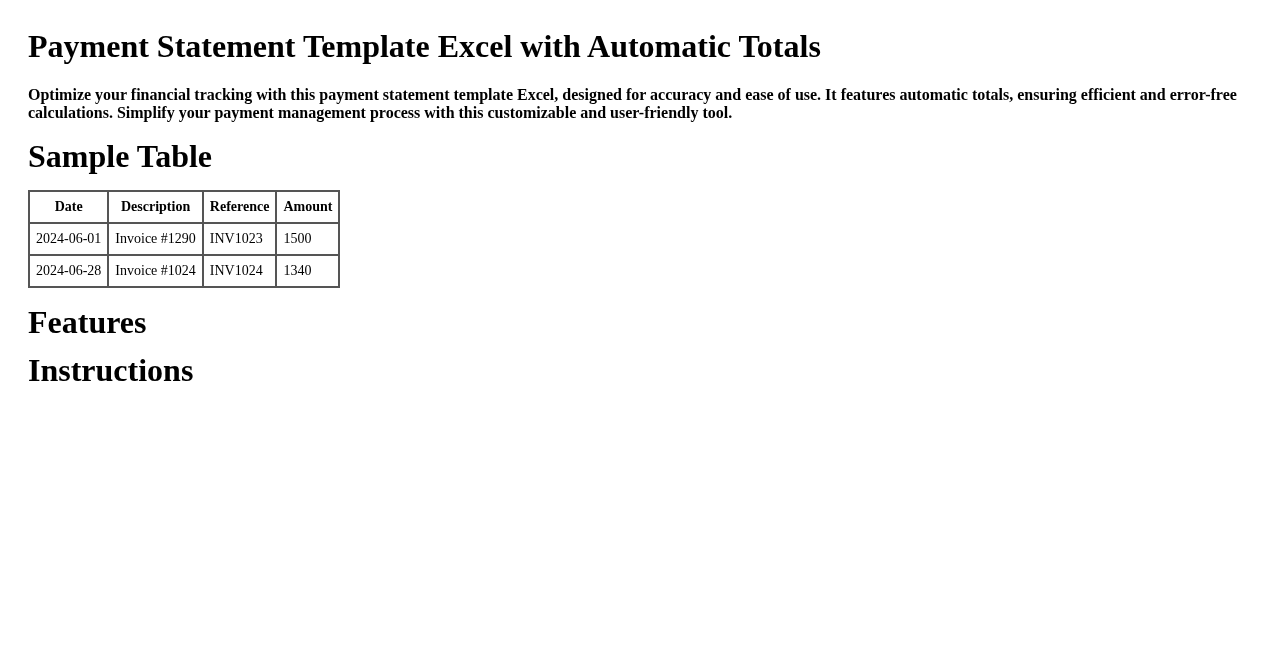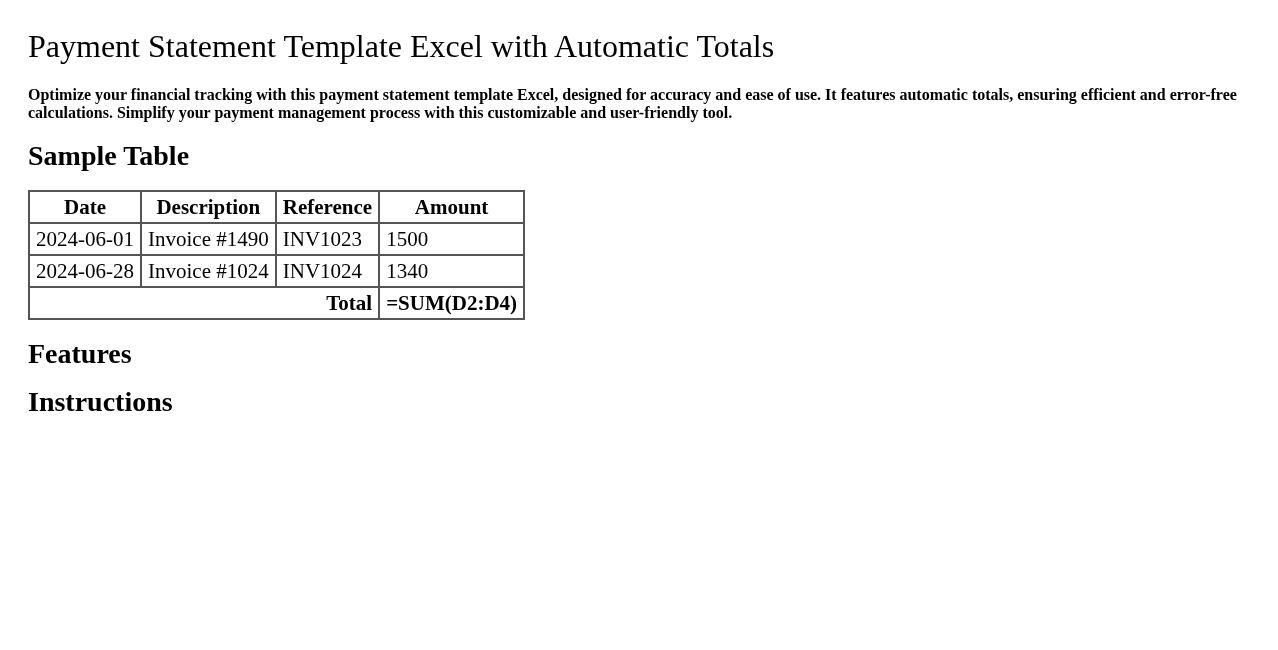--- a/index.html
+++ b/index.html
@@ -9,40 +9,40 @@
       overflow: hidden;
       font-family: "Liberation Serif", serif;
       color: #000;
       font-size: 16px;
       line-height: 18px;
     }
     .page { padding: 0 28px; }
     h1 {
       font-size: 32px;
       line-height: 37px;
-      font-weight: normal;
+      font-weight: bold;
       margin: 28px 0 0 0;
     }
     .intro { margin: 21px 0 0 0; font-weight: bold; }
     h2 {
-      font-size: 28px;
+      font-size: 32px;
       line-height: 28px;
       font-weight: bold;
       margin: 20px 0 0 0;
     }
     table {
       border-collapse: collapse;
       border: 2px solid #555;
       margin-top: 20px;
     }
     th, td {
       border: 2px solid #555;
       padding: 6px 6px;
       height: 18px;
-      font-size: 21px;
+      font-size: 14px;
       line-height: 18px;
       white-space: nowrap;
     }
     th { font-weight: bold; text-align: center; }
     td { text-align: left; }
     td.total-label { text-align: right; font-weight: bold; }
     td.total-value { font-weight: bold; }
     ul, ol { margin: 20px 0 0 0; padding-left: 40px; }
     li { line-height: 18px; }
   </style>
@@ -61,33 +61,29 @@
       <tr>
         <th>Date</th>
         <th>Description</th>
         <th>Reference</th>
         <th>Amount</th>
       </tr>
     </thead>
     <tbody>
       <tr>
         <td>2024-06-01</td>
-        <td>Invoice #1490</td>
+        <td>Invoice #1290</td>
         <td>INV1023</td>
         <td>1500</td>
       </tr>
       <tr>
         <td>2024-06-28</td>
         <td>Invoice #1024</td>
         <td>INV1024</td>
         <td>1340</td>
-      </tr>
-      <tr>
-        <td colspan="3" class="total-label">Total</td>
-        <td class="total-value">=SUM(D2:D4)</td>
       </tr>
     </tbody>
   </table>
 
   <h2>Features</h2>
 
   <h2>Instructions</h2>
 </div>
 
 </body></html>

